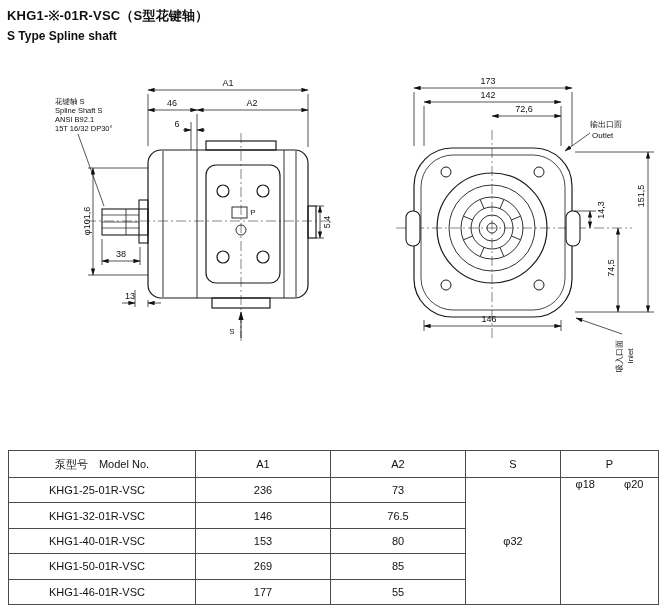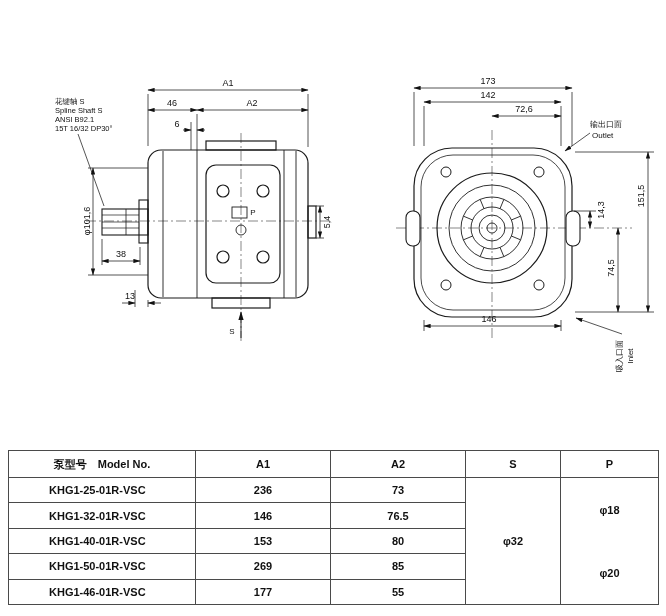--- a/index.html
+++ b/index.html
@@ -23,34 +23,38 @@
   svg text.f75 { font-size:7.5px; text-anchor:start; }
   svg text.f8  { font-size:8px; }
   svg text.astart { text-anchor:start; }
 
   table.spec {
     position:absolute; left:8px; top:450px; width:650px;
     border-collapse:collapse; font-size:11px; color:#111;
     table-layout:fixed;
   }
   .spec th, .spec td {
-    border:1px solid #4a4a4a; text-align:center; font-weight:bold;
+    border:1px solid #4a4a4a; text-align:center; font-weight:normal;
     padding:0; background:#fff; white-space:nowrap; overflow:hidden;
   }
   .spec th { height:27px; }
   .spec td { height:25px; }
   .spec td.model { text-align:left; padding-left:40px; }
   .spec td.span-cell { vertical-align:middle; }
-  .p-wrap { display:flex; flex-direction:column; justify-content:space-around; height:126px; }
+  .p-wrap { display:flex; flex-direction:row; justify-content:space-around; height:126px; }
 </style>
 </head>
 <body>
 
 <div class="page">
 
+  <div class="hdr">
+    <div class="title">KHG1-※-01R-VSC（S型花键轴）</div>
+    <div class="subtitle">S Type Spline shaft</div>
+  </div>
 
   <svg class="drawing" width="666" height="440" viewBox="0 0 666 440">
     <defs>
       <marker id="arr" viewBox="0 0 10 6" refX="9.2" refY="3" markerWidth="9" markerHeight="5.4" orient="auto-start-reverse">
         <path d="M0 0 L10 3 L0 6 z" fill="#111"></path>
       </marker>
     </defs>
 
     <g fill="none" stroke="#1b1b1b">
 

